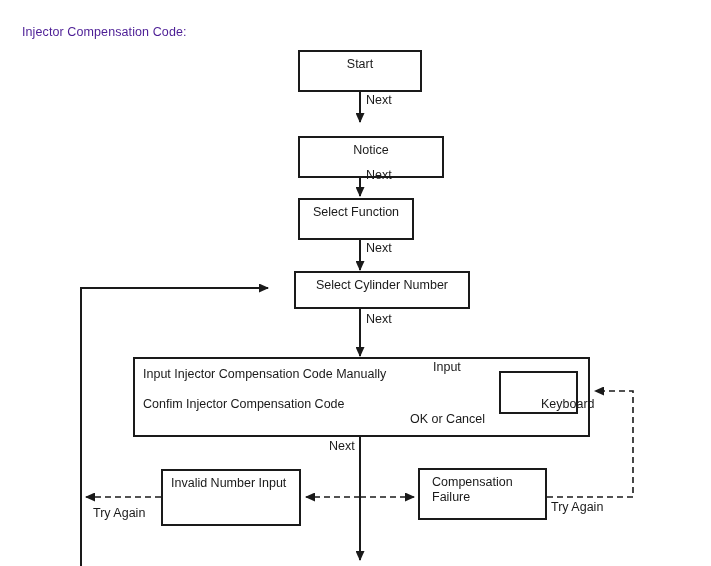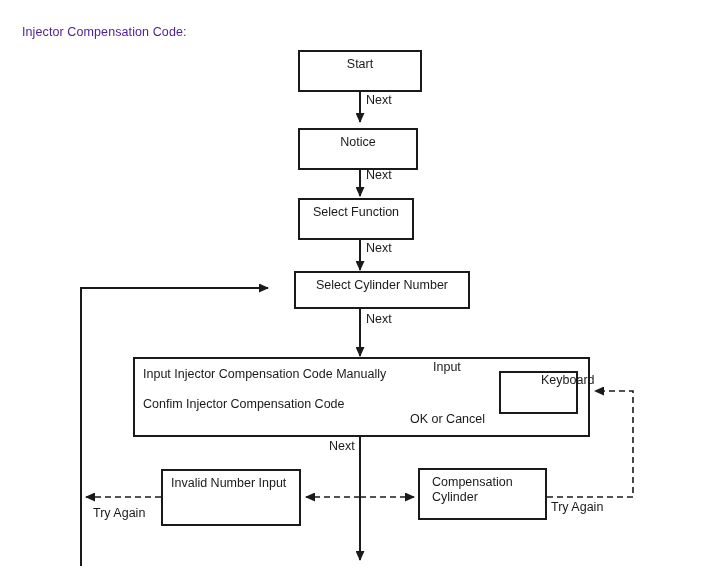--- a/index.html
+++ b/index.html
@@ -93,48 +93,48 @@
 
     <line x1="360" y1="497" x2="414" y2="497" stroke="#1a1a1a" stroke-width="1.6" stroke-dasharray="6 4" marker-end="url(#arrow)"></line>
 
     <path d="M547,497 L633,497 L633,391 L595,391" fill="none" stroke="#1a1a1a" stroke-width="1.6" stroke-dasharray="6 4" marker-end="url(#arrow)"></path>
   </svg>
 
   <div class="node center-label" style="left:298px; top:50px; width:124px; height:42px;">
     <span class="node-label" style="top:5px;">Start</span>
   </div>
 
-  <div class="node center-label" style="left:298px; top:128px; width:120px; height:42px;">
+  <div class="node center-label" style="left:298px; top:136px; width:146px; height:42px;">
     <span class="node-label" style="top:5px;">Notice</span>
   </div>
 
   <div class="node center-label" style="left:298px; top:198px; width:116px; height:42px;padding-left:8px;">
     <span class="node-label" style="top:5px;">Select Function</span>
   </div>
 
   <div class="node center-label" style="left:272px; top:271px; width:176px; height:38px;margin-left:22px;">
     <span class="node-label" style="top:5px;">Select Cylinder Number</span>
   </div>
 
   <div class="node" style="left:133px; top:357px; width:457px; height:80px;">
     <span class="node-label" style="left:8px; top:38px;">Confim Injector Compensation Code</span>
     <span class="node-label" style="left:8px; top:8px;">Input Injector Compensation Code Manually</span>
   </div>
 
   <div class="node center-label" style="left:499px; top:371px; width:79px; height:43px;">
-    <span class="node-label" style="top:0;padding-left:40px;">Keyboard</span>
+    <span class="node-label" style="top:24px;padding-left:40px;">Keyboard</span>
   </div>
 
   <div class="node" style="left:161px; top:469px; width:140px; height:57px;">
     <span class="node-label" style="left:8px; top:5px;">Invalid Number Input</span>
   </div>
 
   <div class="node" style="left:418px; top:468px; width:129px; height:52px;">
     <span class="node-label" style="left:12px; top:5px;">Compensation</span>
-    <span class="node-label" style="left:12px; top:20px;">Cylinder</span>
+    <span class="node-label" style="left:12px; top:20px;">Failure</span>
   </div>
 
   <div class="edge-label" style="left:366px; top:93px;">Next</div>
 
   <div class="edge-label" style="left:366px; top:168px;">Next</div>
 
   <div class="edge-label" style="left:366px; top:241px;">Next</div>
 
   <div class="edge-label" style="left:366px; top:312px;">Next</div>
 

